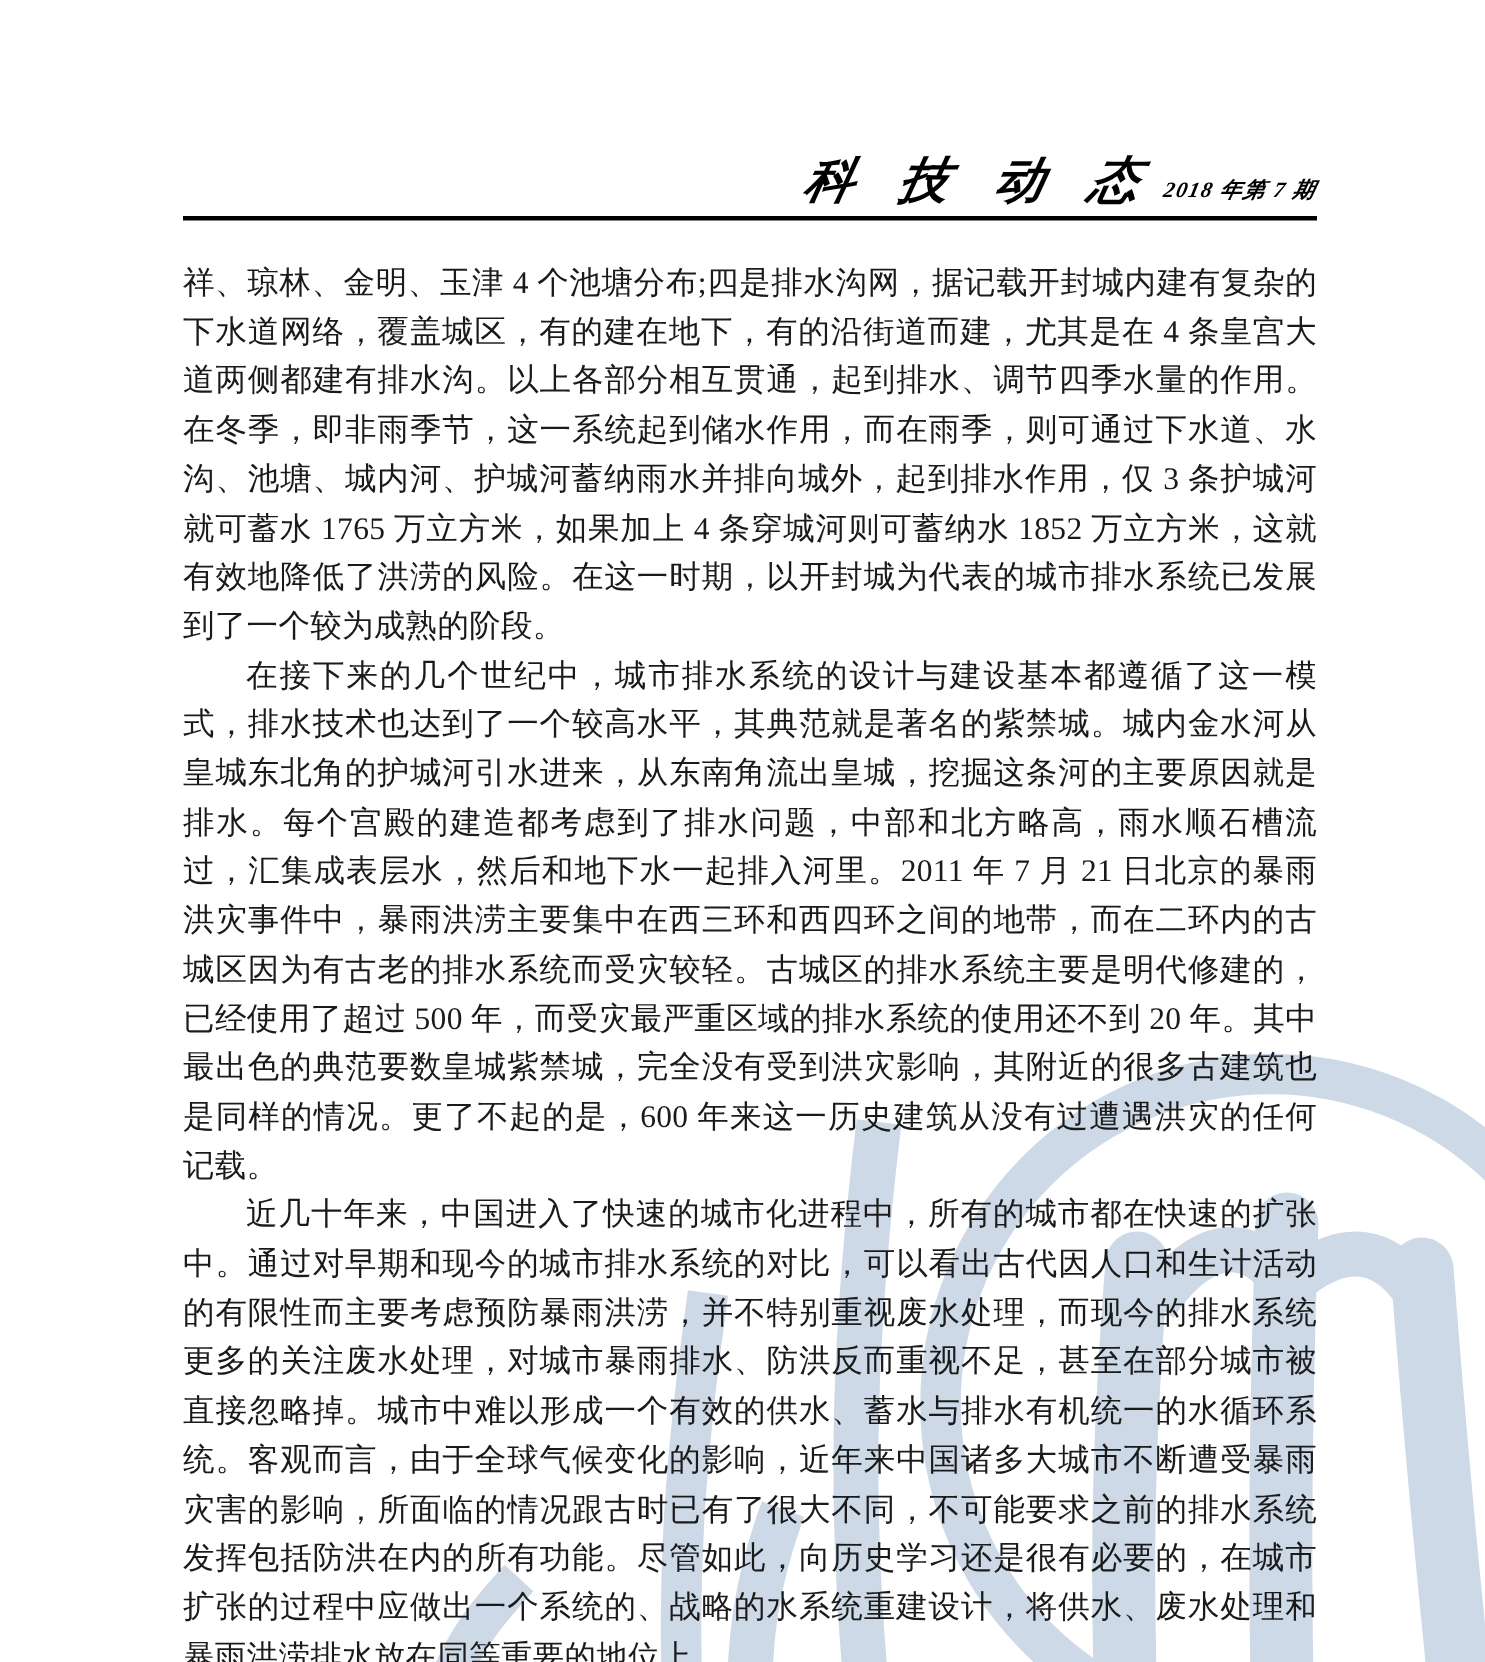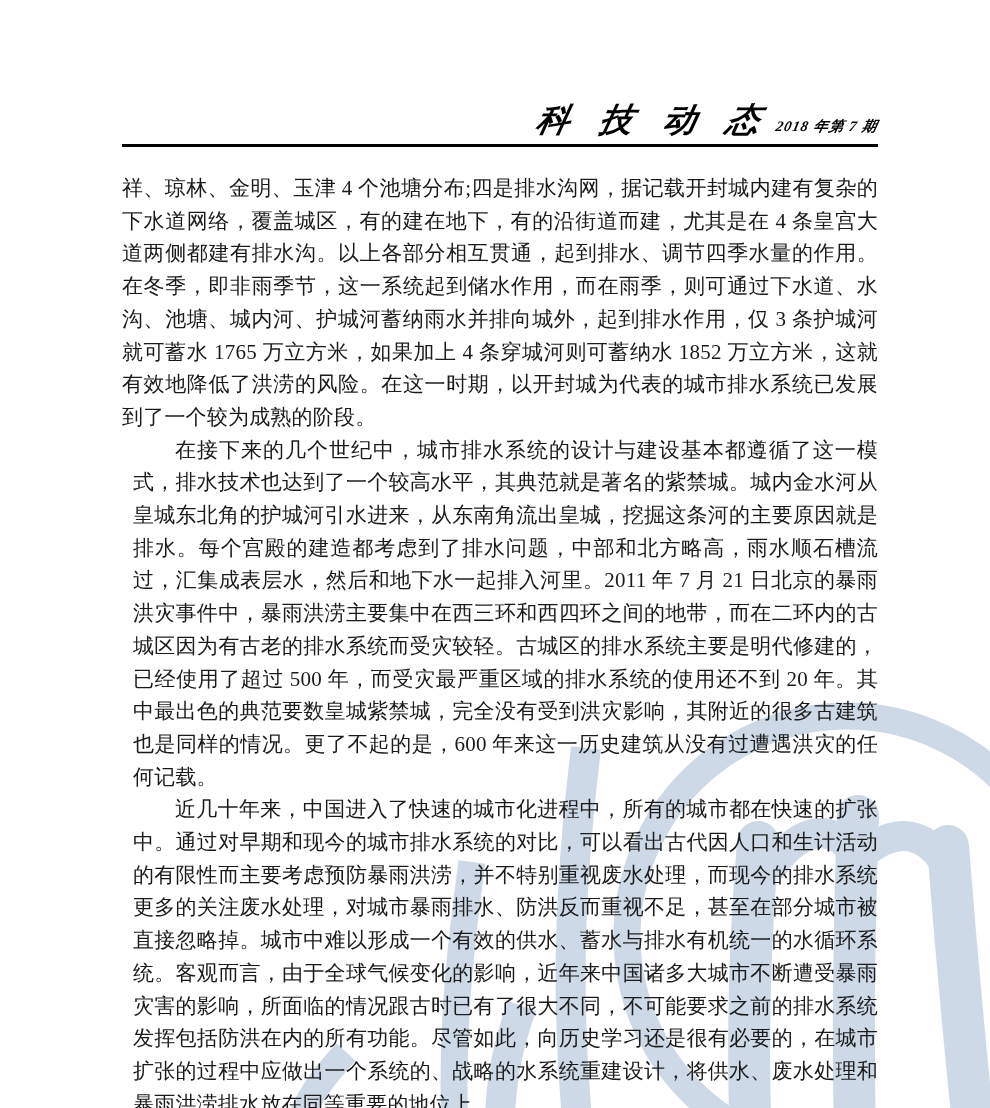--- a/index.html
+++ b/index.html
@@ -64,21 +64,21 @@
   }
   .article {
     padding-top: 25px;
     font-size: 21px;
     line-height: 32.7px;
     text-align: justify;
     text-justify: inter-ideograph;
     letter-spacing: 0.2px;
   }
   .article p { margin: 0; }
-  .article p.indent { text-indent: 2em; margin-left: 11px; }
+  .article p.indent { text-indent: 2em; }
 </style>
 </head>
 <body>
 
 <div class="page">
 
   <svg class="watermark" width="990" height="1108" viewBox="0 0 990 1108" aria-hidden="true">
     <g fill="none" stroke="#cdd9e6">
 
       <circle cx="847" cy="936" r="220" stroke-width="27"></circle>

